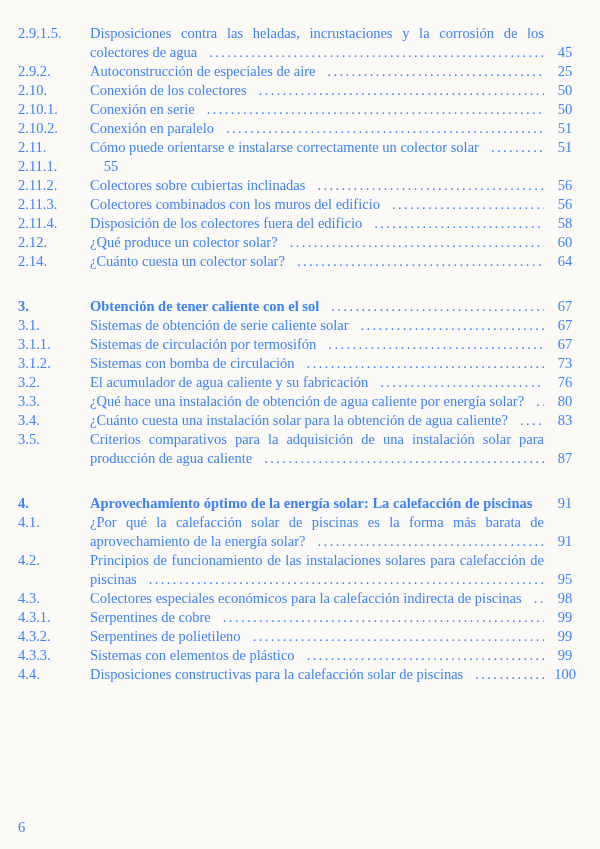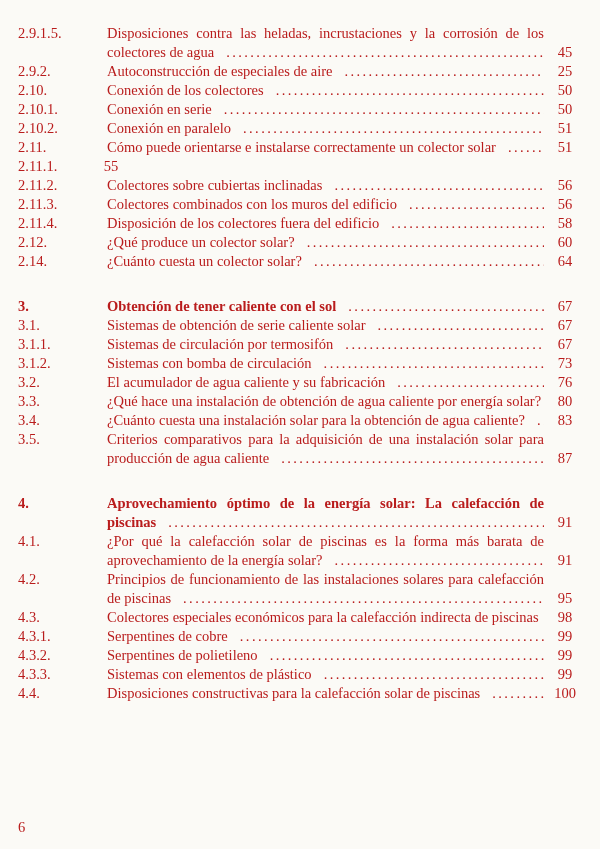--- a/index.html
+++ b/index.html
@@ -10,33 +10,32 @@
   }
   .page {
     width: 600px;
     height: 849px;
     padding: 24px 14px 12px 18px;
     display: flex;
     flex-direction: column;
     font-family: "Liberation Serif", serif;
     font-size: 14.5px;
     line-height: 19px;
-    color: #b91c1c;
+    color: #3b82f6;
   }
   .toc { flex: 0 0 auto; }
   .section + .section { margin-top: 26px; }
   .entry { display: flex; align-items: flex-start; }
   .num { flex: 0 0 72px; }
   .main {
     flex: 1 1 auto;
     min-width: 0;
     position: relative;
     overflow: hidden;
     text-align: justify;
-    margin-left: 17px;
   }
   .t::after {
     content: "\00a0\00a0"
       ".........................................."
       ".........................................."
       ".........................................."
       "..........................................";
     position: absolute;
     white-space: nowrap;
     letter-spacing: 2.4px;

